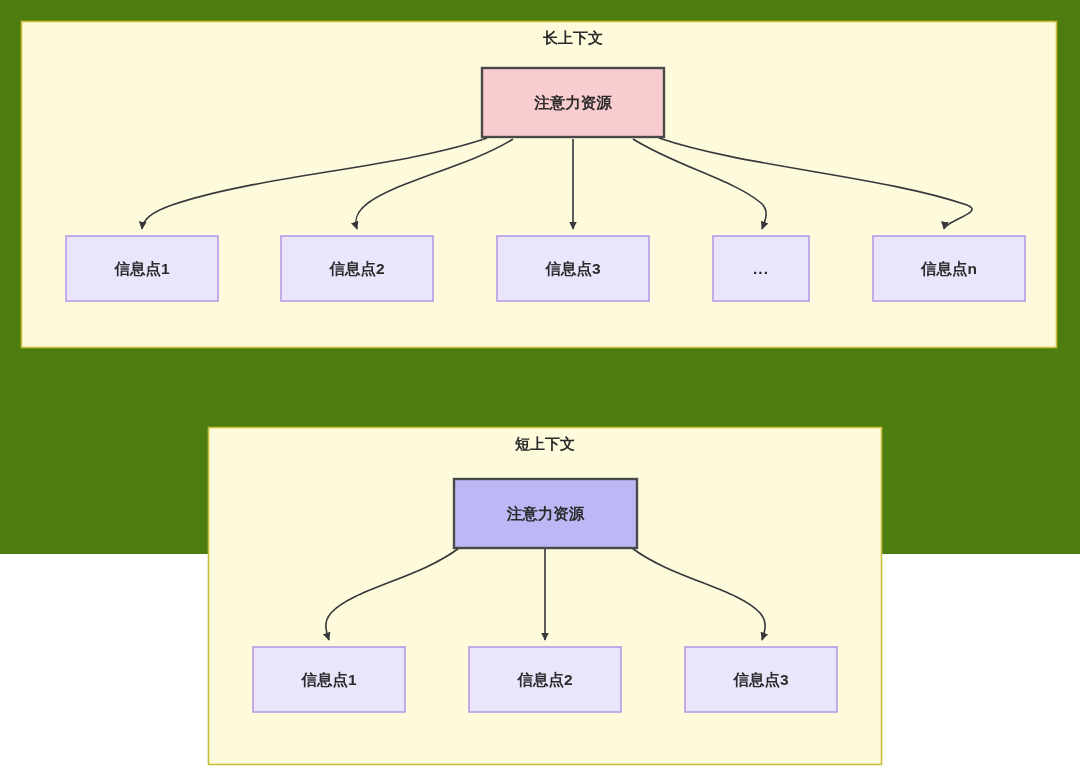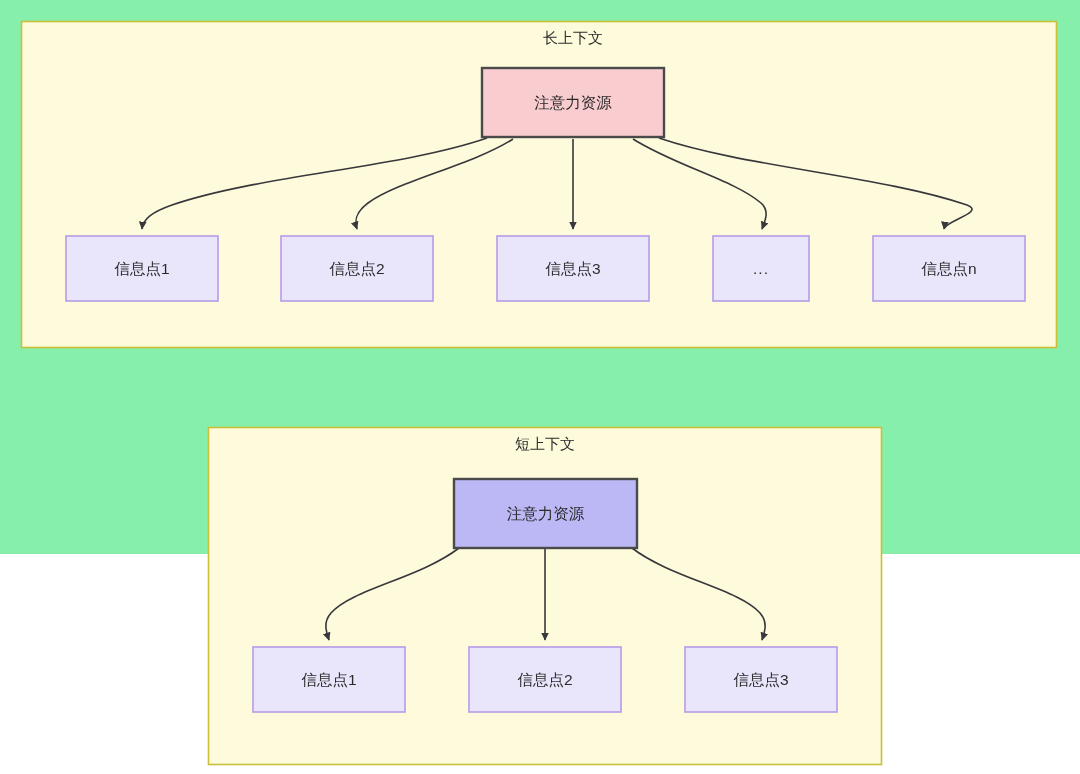--- a/index.html
+++ b/index.html
@@ -11,21 +11,22 @@
   body {
     width: 1080px;
     height: 774px;
     font-family: "Liberation Sans", "DejaVu Sans", sans-serif;
     overflow: hidden;
   }
   #canvas {
     position: relative;
     width: 1080px;
     height: 554px;
-    background: #86efac;
+    background: #4d7c0f;
+    font-weight: bold;
   }
   svg.diagram {
     position: absolute;
     left: 0;
     top: 0;
     width: 1080px;
     height: 774px;
   }
   .group-frame {
     stroke-width: 1.6;

